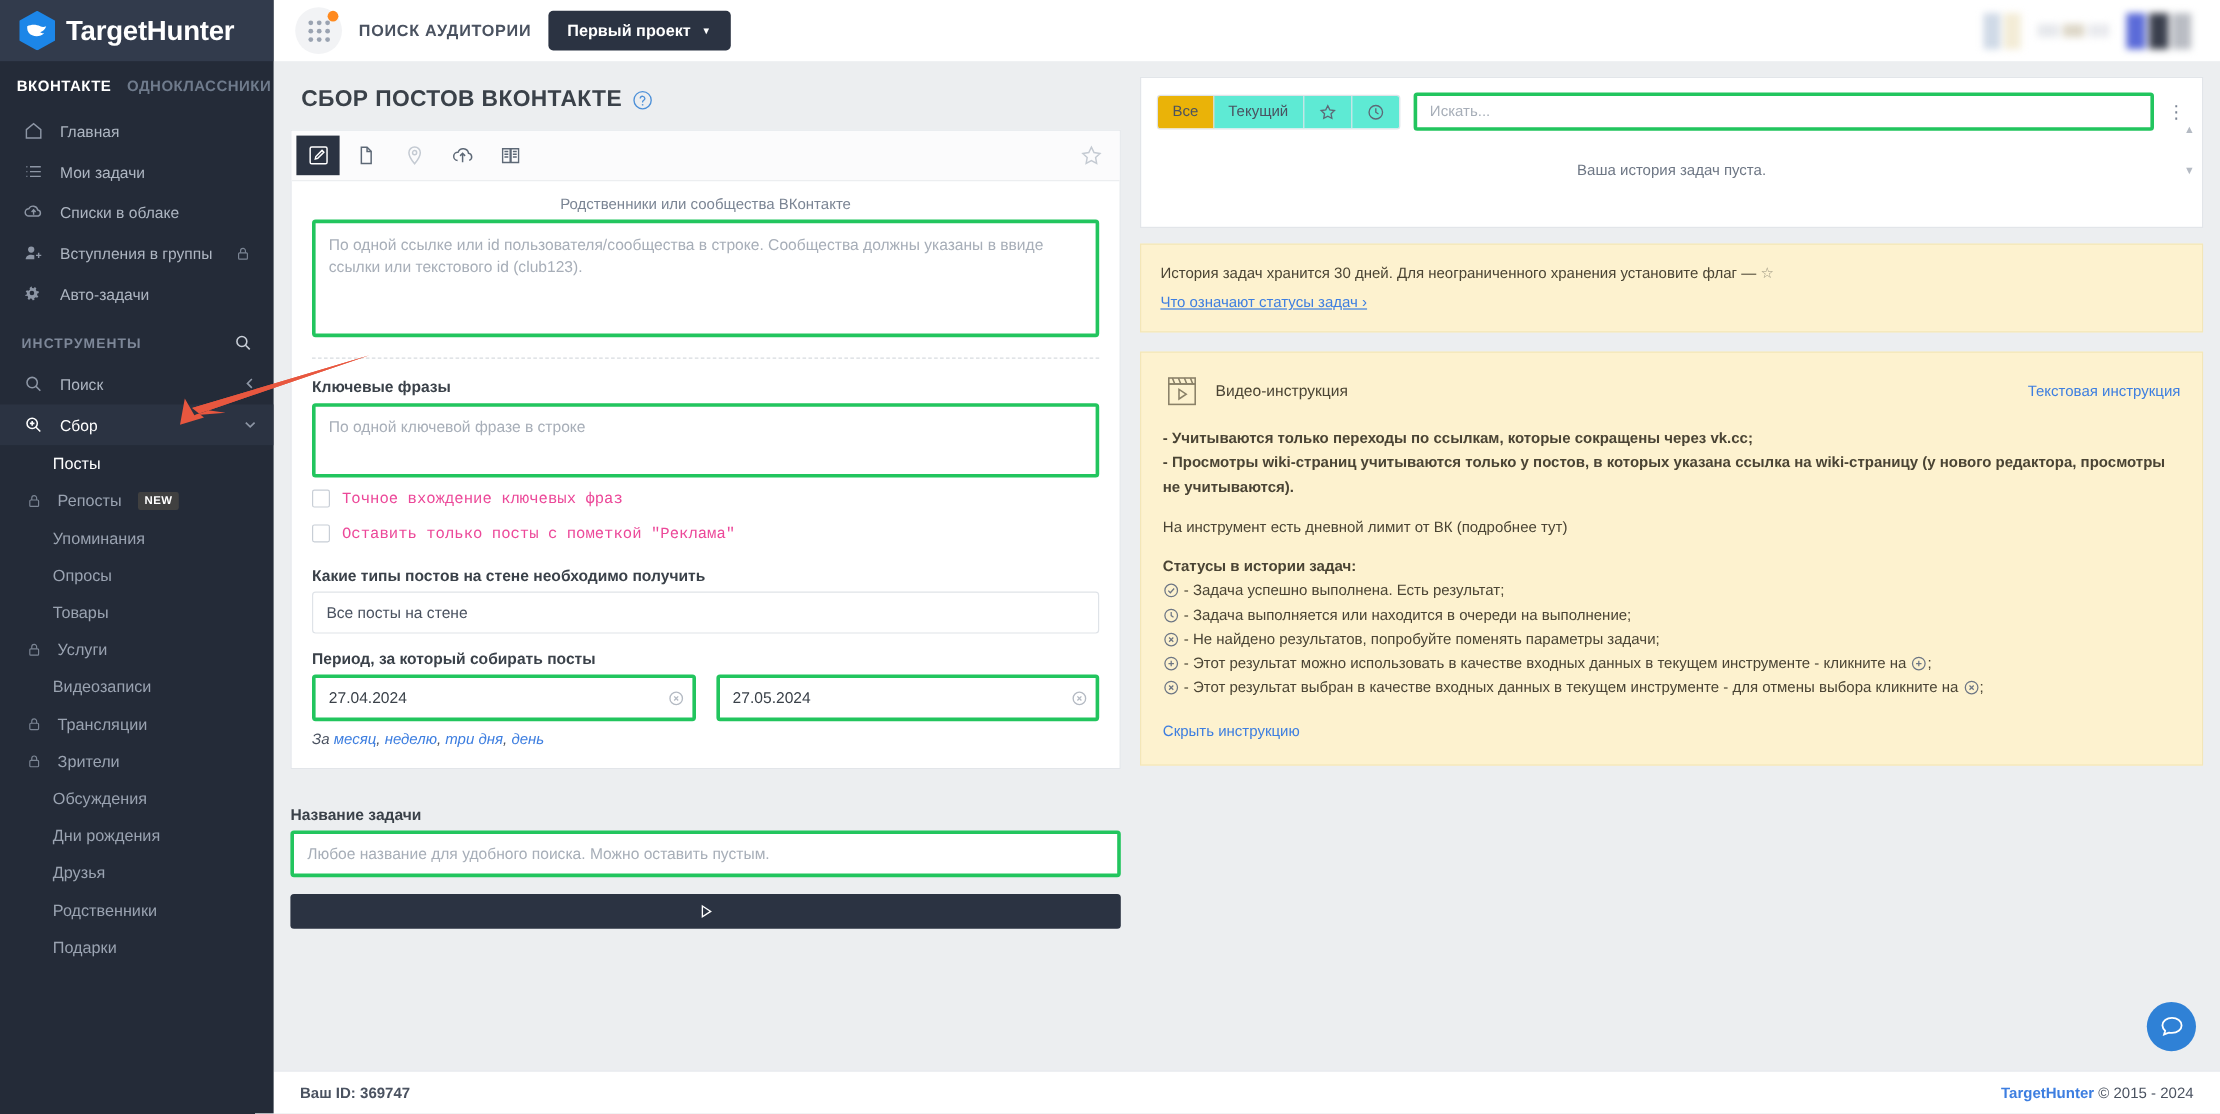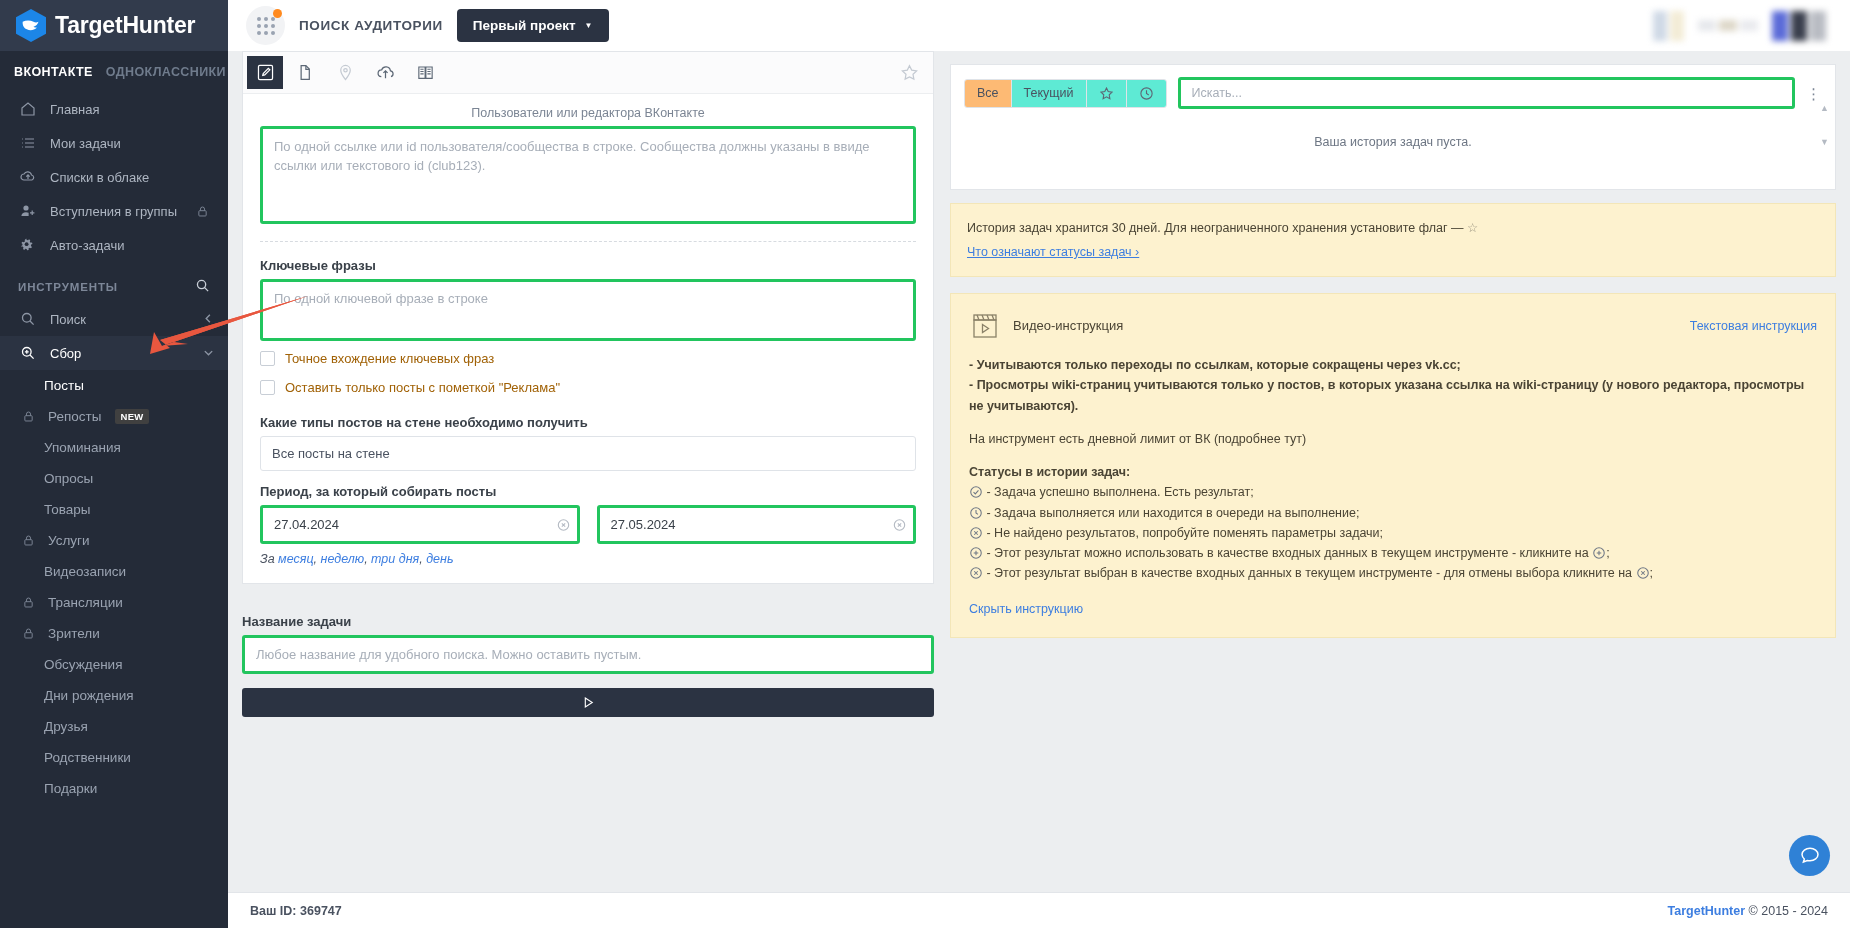--- a/index.html
+++ b/index.html
@@ -124,21 +124,21 @@
   .ta-main { height:98px; line-height:1.45; }
   .ta-key { height:62px; }
 
   .dash-sep { border-top:1px dashed #d7dbe0; margin:14px 0 0 0; }
 
   .fld-label { font-weight:bold; font-size:13px; color:#3a4149; padding:16px 0 6px 0; }
   .fld-label.tight { padding-top:13px; }
 
   .chk-row { display:flex; align-items:center; gap:10px; padding:7px 0; cursor:pointer; }
   .chk { width:15px; height:15px; border:1px solid #c8ced6; border-radius:2px; background:#fff; flex:0 0 15px; }
-  .chk-row span { font-size:13px; color:#a16207; }
+  .chk-row span { font-size:13px; color:#ec4899;font-family:Liberation Mono, monospace; }
 
   .sel-box {
     border:1px solid #dfe3e8; border-radius:3px; padding:9px 11px;
     font-size:13px; color:#4a5260; background:#fff; cursor:pointer;
   }
 
   .dates { display:flex; gap:17px; }
   .date-wrap { flex:1; position:relative; }
   .date-wrap .clr {
     position:absolute; right:10px; top:50%; transform:translateY(-50%);
@@ -157,21 +157,21 @@
 
   
   .hist-card { background:#fff; border:1px solid #e2e5e9; }
   .hist-top { display:flex; align-items:center; gap:0; padding:12px 13px; }
   .seg { display:flex; border:1px solid #dfe3e8; border-radius:3px; overflow:hidden; }
   .seg > div {
     padding:6px 12px; font-size:12.5px; color:#4a5260; background:#5eead4;
     border-right:1px solid #dfe3e8; cursor:pointer; display:flex; align-items:center;
   }
   .seg > div:last-child { border-right:none; }
-  .seg > div.act { background:#fdba74; }
+  .seg > div.act { background:#eab308; }
   .seg svg { width:15px; height:15px; color:#5d6876; }
   .hsearch { flex:1; margin-left:11px; }
   .hsearch input { padding:6px 11px; font-size:12.5px; }
   .kebab { padding-left:11px; color:#7b8594; cursor:pointer; letter-spacing:1px; font-size:15px; line-height:1; }
   .hist-empty { text-align:center; color:#6d7684; font-size:12.5px; padding:14px 0 40px 0; position:relative; }
   .scroll-arrows { position:absolute; right:6px; top:-18px; display:flex; flex-direction:column; gap:24px; color:#b4bac3; font-size:9px; }
 
   .note {
     background:#fdf2cf; border:1px solid #f3e6b8; margin-top:13px;
     padding:14px 16px; font-size:12.5px; color:#4a4434; line-height:1.6;
@@ -422,20 +422,30 @@
             <i style="background:#5b6bd8"></i>
             <i style="background:#3a3f4d"></i>
             <i style="background:#b9bcc3"></i>
           </div>
       </div>
     </div>
 
     <div class="content">
 
       <div class="left-col">
+        <div class="page-title">
+          <span>СБОР ПОСТОВ ВКОНТАКТЕ</span>
+          <span class="qmark">
+              <svg viewBox="0 0 18 18" fill="none" stroke="currentColor" stroke-width="1.2">
+                <circle cx="9" cy="9" r="7.6"></circle>
+                <path d="M6.9 7a2.1 2.1 0 014.1.6c0 1.4-2 1.6-2 2.9" stroke-linecap="round"></path>
+                <circle cx="9" cy="13" r=".75" fill="currentColor" stroke="none"></circle>
+              </svg>
+            </span>
+        </div>
 
         <div class="card">
           <div class="tool-tabs">
             <div class="tool-tab sel">
                 <svg viewBox="0 0 20 20" fill="none" stroke="currentColor" stroke-width="1.3">
                   <rect x="2.6" y="2.6" width="14.8" height="14.8" rx="1.4"></rect>
                   <path d="M13 5.6l1.6 1.6-5.4 5.4-2.1.5.5-2.1z"></path>
                 </svg>
               </div>
             <div class="tool-tab">
@@ -463,21 +473,21 @@
                 </svg>
               </div>
             <div class="star-right">
                 <svg viewBox="0 0 20 20" fill="none" stroke="currentColor" stroke-width="1.3">
                   <path d="M10 2.8l2.3 4.7 5.2.8-3.8 3.6.9 5.1-4.6-2.4-4.6 2.4.9-5.1L2.5 8.3l5.2-.8z"></path>
                 </svg>
               </div>
           </div>
 
           <div class="form-pad">
-            <div class="field-center-label">Пользователи или редактора ВКонтакте</div>
+            <div class="field-center-label">Родственники или сообщества ВКонтакте</div>
             <textarea class="ta-main" placeholder="По одной ссылке или id пользователя/сообщества в строке. Сообщества должны указаны в ввиде ссылки или текстового id (club123)." style=""></textarea>
             <div class="dash-sep"></div>
 
             <div class="fld-label">Ключевые фразы</div>
             <textarea class="ta-key" placeholder="По одной ключевой фразе в строке" style=""></textarea>
 
             <div class="chk-row">
               <span class="chk"></span>
               <span>Точное вхождение ключевых фраз</span>
             </div>

